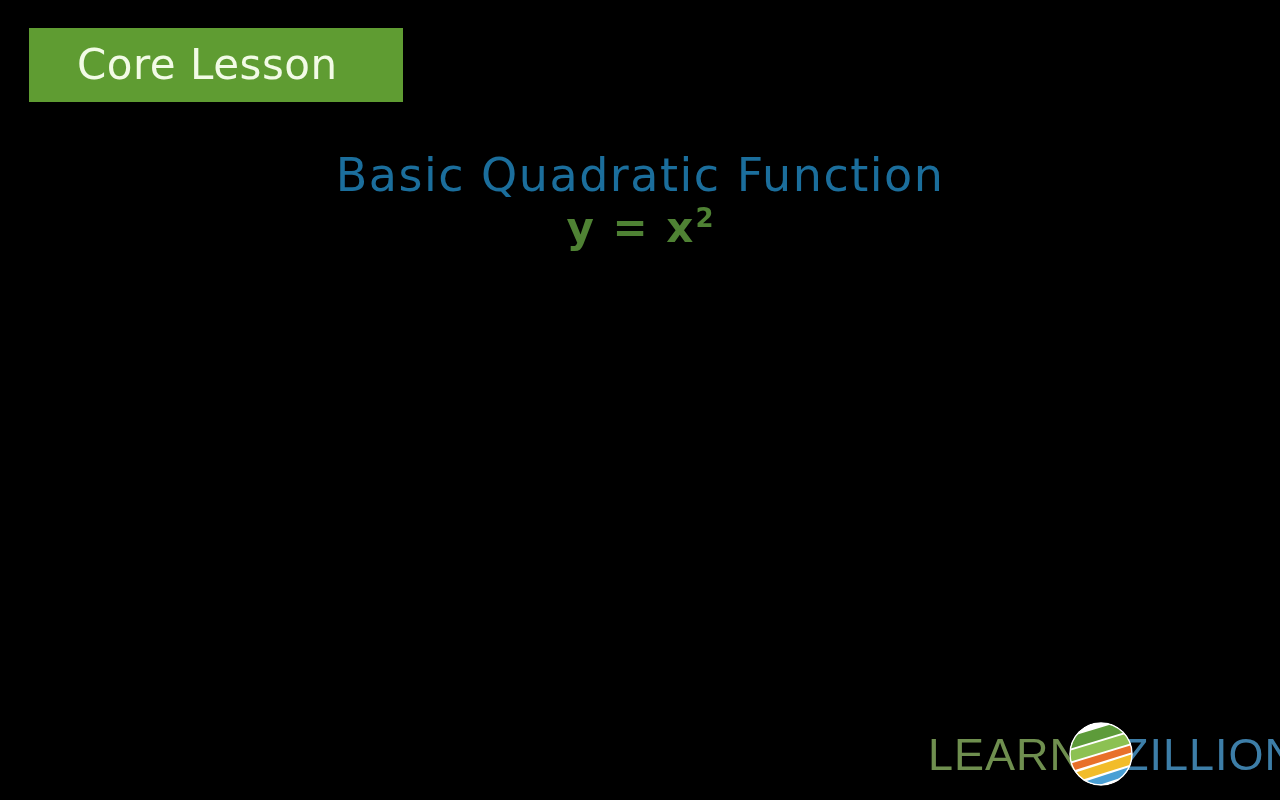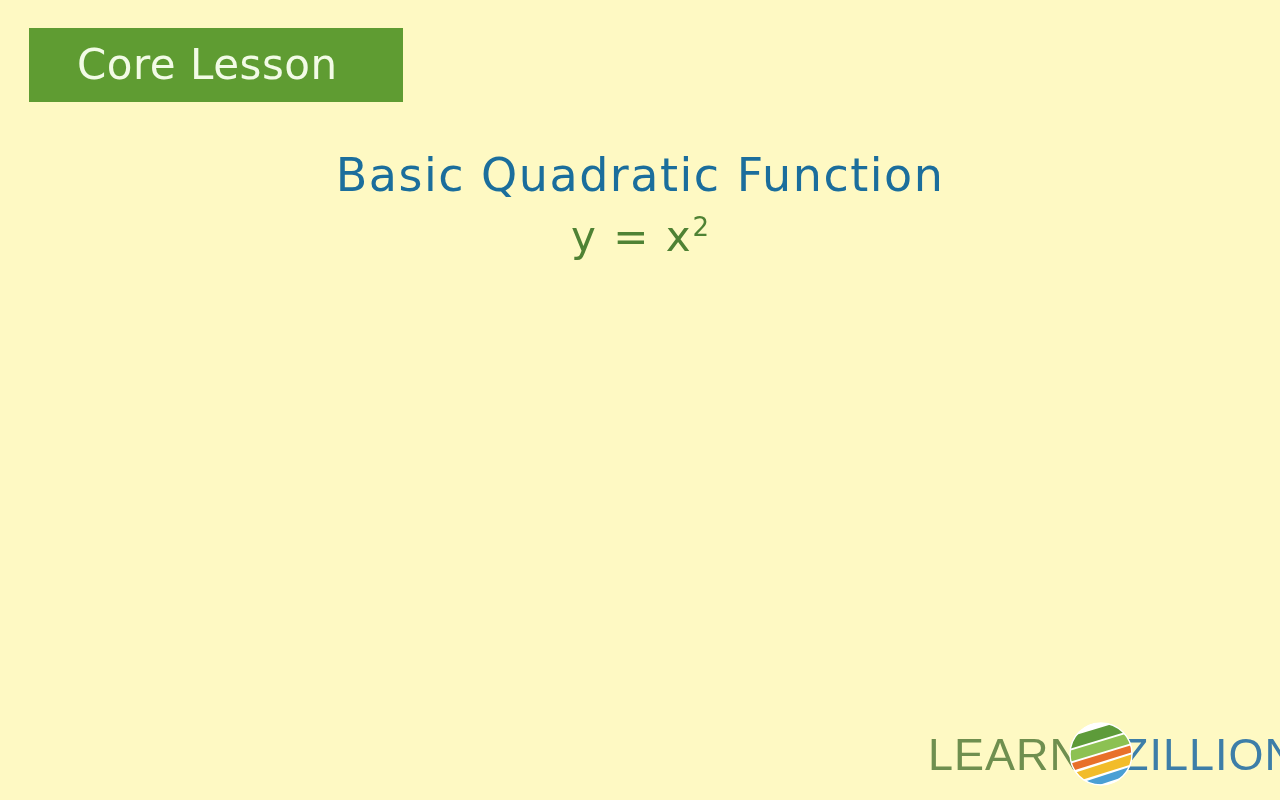--- a/index.html
+++ b/index.html
@@ -7,21 +7,21 @@
     padding: 0;
     background: #ffffff;
   }
   body {
     font-family: "DejaVu Sans", sans-serif;
   }
   #slide {
     position: relative;
     width: 1280px;
     height: 800px;
-    background: #fef9c3;
+    background: #000000;
     overflow: hidden;
   }
 
   
   .lesson-banner {
     position: absolute;
     left: 29px;
     top: 28px;
     width: 374px;
     height: 74px;
@@ -53,25 +53,25 @@
     color: #1b6e9c;
     font-family: "DejaVu Sans", sans-serif;
     font-size: 46px;
     font-weight: 400;
     letter-spacing: 1.5px;
     line-height: 1.12;
     white-space: nowrap;
     margin-top: 8px;
   }
   .lesson-equation {
-    margin-top: 12px;
+    margin-top: 3px;
     color: #4f8234;
     font-family: "DejaVu Sans", sans-serif;
     font-size: 42px;
-    font-weight: 400;
+    font-weight: 700;
     letter-spacing: 2px;
     line-height: 1.1;
     white-space: nowrap;
   }
   .lesson-equation .eq-exp {
     font-size: 26px;
     vertical-align: super;
     line-height: 0;
     letter-spacing: 0;
   }

